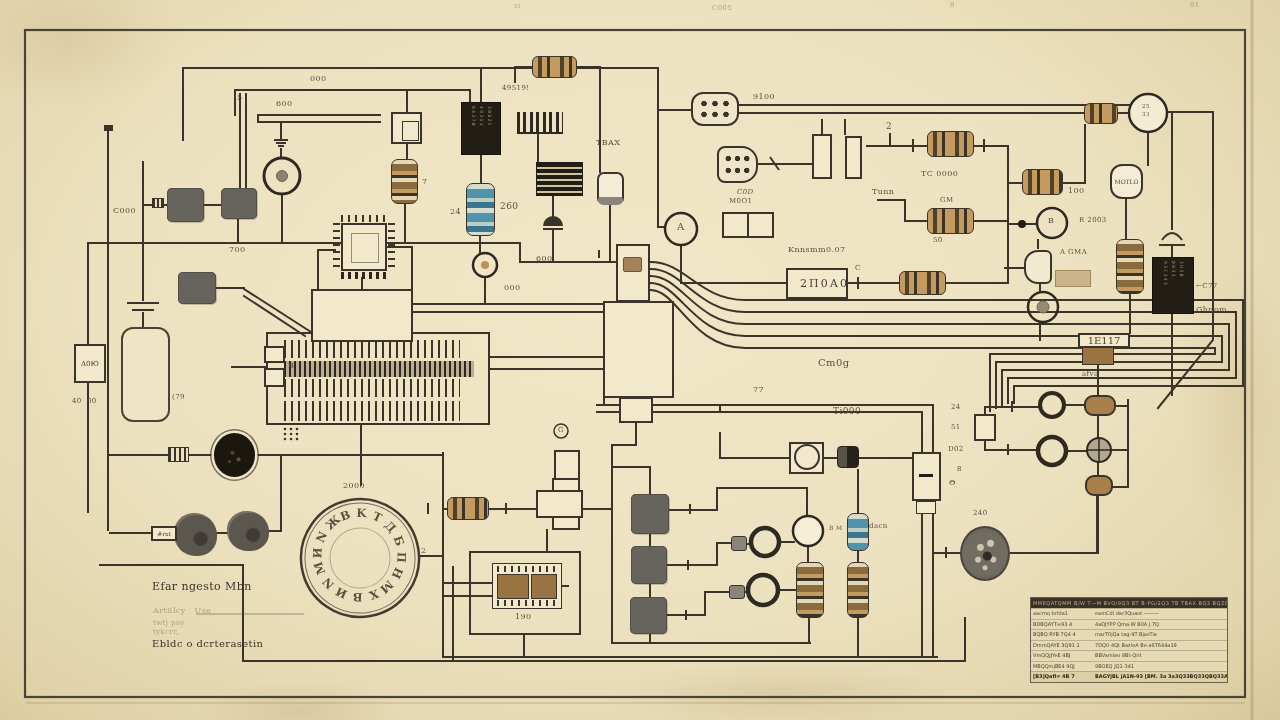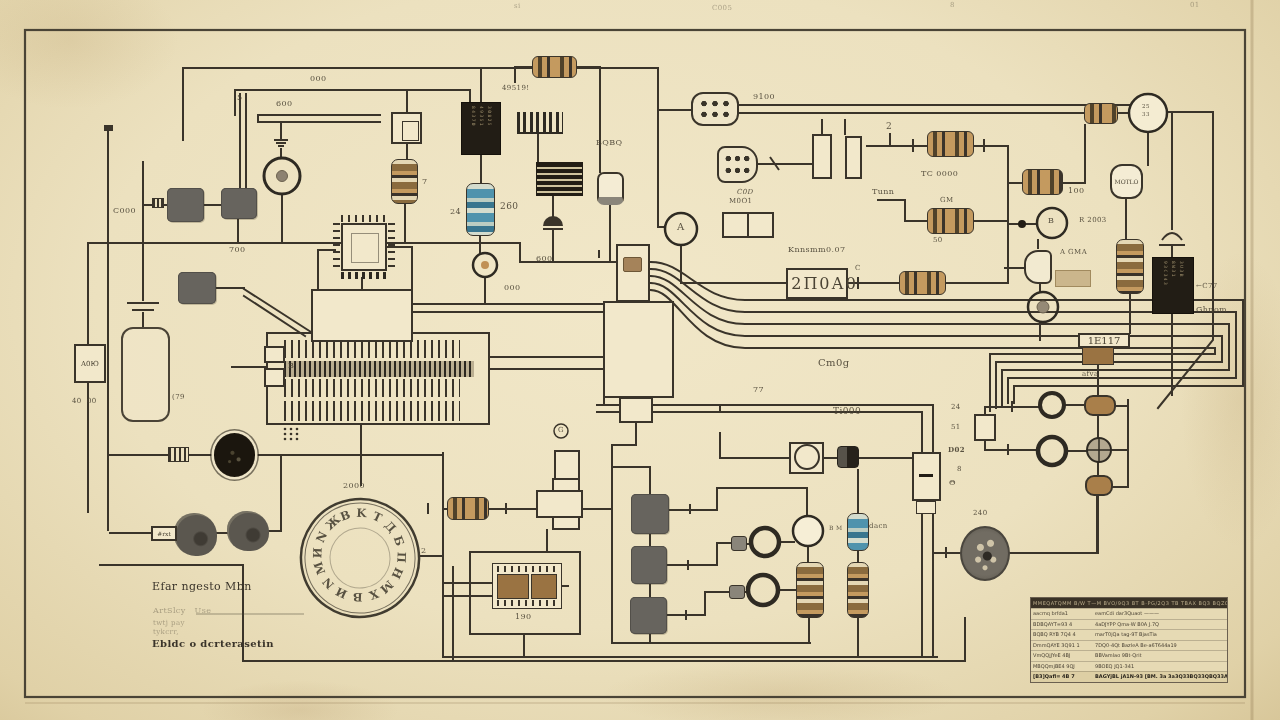--- a/index.html
+++ b/index.html
@@ -298,21 +298,21 @@
 
   <div class="abs tcap" style="left:121px;top:327px;width:49px;height:95px;"></div>
   <div class="abs wrect ctext" style="left:74px;top:344px;width:32px;height:39px;font-size:7px;">
       <span>A0Ю</span>
     </div>
 
   <div class="abs wcap ctext" style="left:1110px;top:164px;width:33px;height:35px;border-radius:12px;font-size:6px;">
       <span>MOTLO</span>
     </div>
 
-  <div class="abs wrect ctext" style="left:786px;top:268px;width:62px;height:31px;font-size:16px;letter-spacing:2px;padding-left:15px;">
+  <div class="abs wrect ctext" style="left:786px;top:268px;width:62px;height:31px;font-size:11px;letter-spacing:2px;padding-left:15px;">
       <span>2П0А0</span>
     </div>
 
   <div class="stamp">
     <svg class="ring" width="124" height="124">
       <circle cx="62" cy="62" r="59" fill="none" stroke="#413c30" stroke-width="2.5"></circle>
       <circle cx="62" cy="62" r="55" fill="none" stroke="#413c30" stroke-width="1" opacity=".7"></circle>
       <circle cx="62" cy="62" r="30" fill="none" stroke="#413c30" stroke-width="1" opacity=".35"></circle>
     </svg>
     <div id="stamp-letters">
@@ -372,21 +372,21 @@
   <span class="lbl faint" style="left:514px;top:3px;font-size:7px;">si</span>
   <span class="lbl faint" style="left:712px;top:5px;font-size:7px;">C005</span>
   <span class="lbl faint" style="left:950px;top:2px;font-size:7px;">8</span>
   <span class="lbl faint" style="left:1190px;top:2px;font-size:7px;">01</span>
 
   <span class="lbl" style="left:113px;top:207px;font-size:8px;">C000</span>
   <span class="lbl" style="left:237px;top:94px;font-size:8px;">5</span>
   <span class="lbl" style="left:310px;top:75px;font-size:8px;">000</span>
   <span class="lbl" style="left:276px;top:100px;font-size:8px;">600</span>
   <span class="lbl" style="left:502px;top:85px;font-size:7px;">49519!</span>
-  <span class="lbl" style="left:596px;top:139px;font-size:8px;">BQBQ</span>
+  <span class="lbl" style="left:596px;top:139px;font-size:8px;">TBAX</span>
   <span class="lbl" style="left:450px;top:208px;font-size:8px;">24</span>
   <span class="lbl" style="left:500px;top:202px;font-size:9px;">260</span>
   <span class="lbl" style="left:536px;top:255px;font-size:8px;">600</span>
   <span class="lbl" style="left:504px;top:284px;font-size:8px;">000</span>
   <span class="lbl" style="left:205px;top:246px;font-size:8px;margin-left:24px;">700</span>
   <span class="lbl" style="left:422px;top:178px;font-size:8px;">7</span>
   <span class="lbl" style="left:753px;top:93px;font-size:8px;">9100</span>
   <span class="lbl" style="left:737px;top:189px;font-size:7px;font-style:italic;">C0D</span>
   <span class="lbl" style="left:729px;top:198px;font-size:7px;">M0O1</span>
   <span class="lbl" style="left:886px;top:122px;font-size:9px;">2</span>
@@ -399,21 +399,21 @@
   <span class="lbl" style="left:1068px;top:187px;font-size:8px;">100</span>
   <span class="lbl" style="left:1079px;top:217px;font-size:7px;">R 2003</span>
   <span class="lbl" style="left:1060px;top:249px;font-size:7px;">A GMA</span>
   <span class="lbl" style="left:1142px;top:104px;font-size:5.5px;">25</span>
   <span class="lbl" style="left:1142px;top:112px;font-size:5.5px;">33</span>
   <span class="lbl" style="left:1196px;top:283px;font-size:7px;">←C77</span>
   <span class="lbl" style="left:1196px;top:306px;font-size:8px;">Ghnom</span>
   <span class="lbl" style="left:1082px;top:371px;font-size:7px;">afva</span>
   <span class="lbl" style="left:951px;top:404px;font-size:7px;">24</span>
   <span class="lbl" style="left:951px;top:424px;font-size:7px;">51</span>
-  <span class="lbl" style="left:948px;top:446px;font-size:7px;font-weight:bold;">D02</span>
+  <span class="lbl" style="left:948px;top:446px;font-size:7px;">D02</span>
   <span class="lbl" style="left:957px;top:466px;font-size:7px;">8</span>
   <span class="lbl" style="left:818px;top:358px;font-size:10px;">Cm0g</span>
   <span class="lbl" style="left:753px;top:386px;font-size:8px;">77</span>
   <span class="lbl" style="left:833px;top:407px;font-size:9px;">Ti000</span>
   <span class="lbl" style="left:558px;top:427px;font-size:7px;">G</span>
   <span class="lbl" style="left:515px;top:613px;font-size:8px;">190</span>
   <span class="lbl" style="left:343px;top:482px;font-size:8px;">2000</span>
   <span class="lbl" style="left:421px;top:547px;font-size:8px;">2</span>
   <span class="lbl" style="left:829px;top:525px;font-size:6px;">B M</span>
   <span class="lbl" style="left:869px;top:523px;font-size:7px;">dacn</span>
@@ -422,15 +422,15 @@
   <span class="lbl" style="left:172px;top:394px;font-size:7px;">(79</span>
   <span class="lbl" style="left:72px;top:398px;font-size:7px;">40  00</span>
   <span class="lbl" style="left:288px;top:362px;font-size:8px;">B</span>
   <span class="lbl" style="left:677px;top:222px;font-size:10px;">A</span>
   <span class="lbl" style="left:1048px;top:217px;font-size:8px;">B</span>
 
   <span class="lbl dark" style="left:152px;top:581px;font-size:11px;font-weight:normal;">Efar ngesto Mbn</span>
   <span class="lbl faint" style="left:153px;top:607px;font-size:8px;">ArtSlcy   Use</span>
   <span class="lbl faint" style="left:153px;top:620px;font-size:7px;">twtj pay</span>
   <span class="lbl faint" style="left:153px;top:629px;font-size:7px;">tykcrr,</span>
-  <span class="lbl dark" style="left:152px;top:639px;font-size:10px;font-weight:bold;">Ebldc o dcrterasetin</span>
+  <span class="lbl dark" style="left:152px;top:639px;font-size:10px;font-weight:normal;">Ebldc o dcrterasetin</span>
 
 </div>
 
 </body></html>

